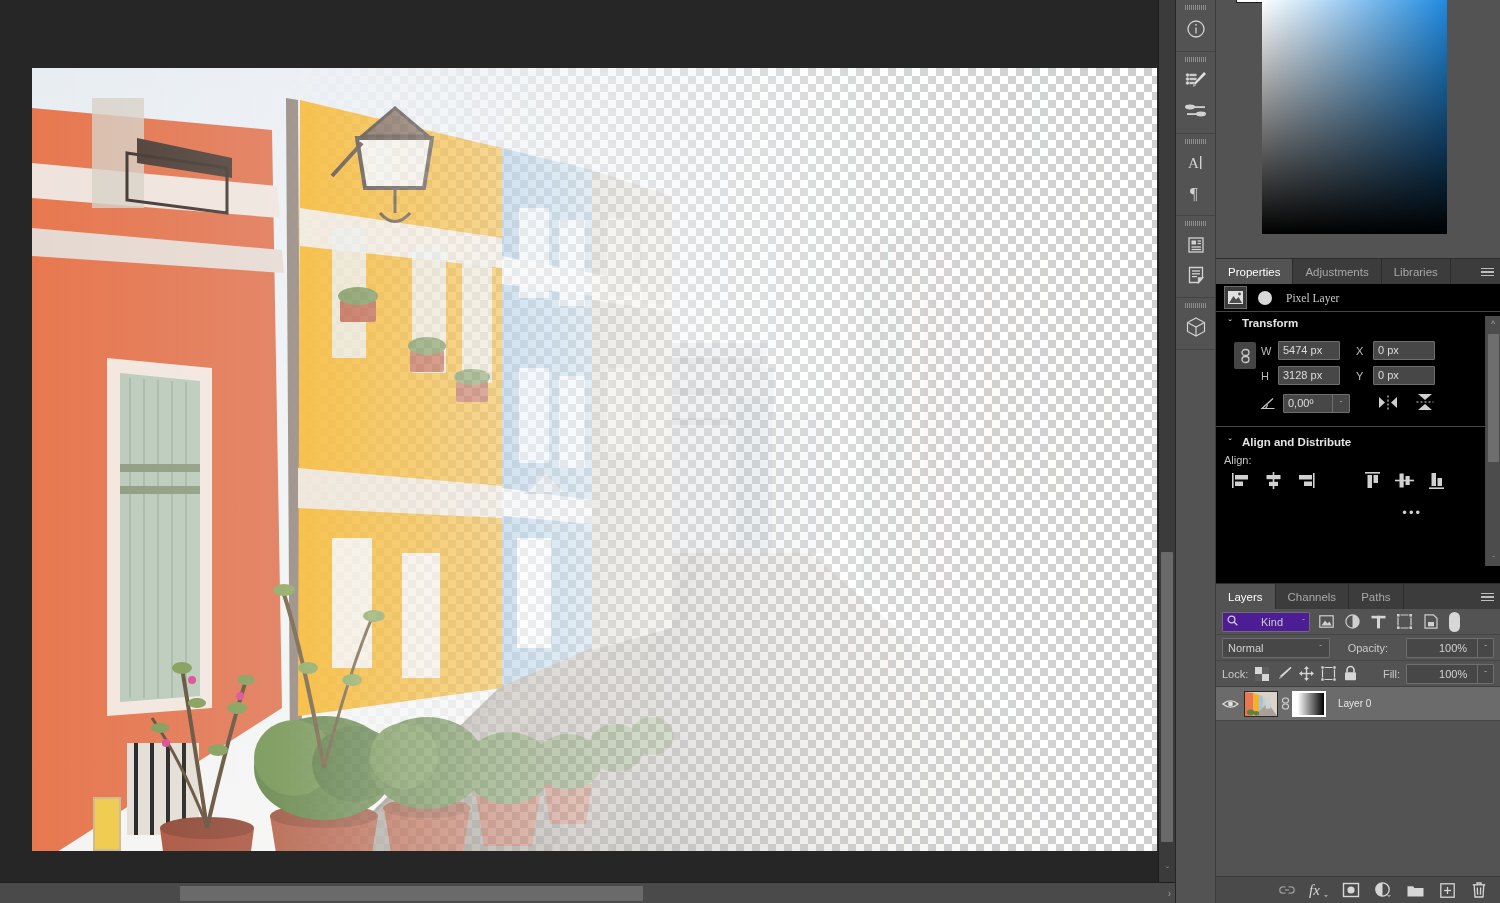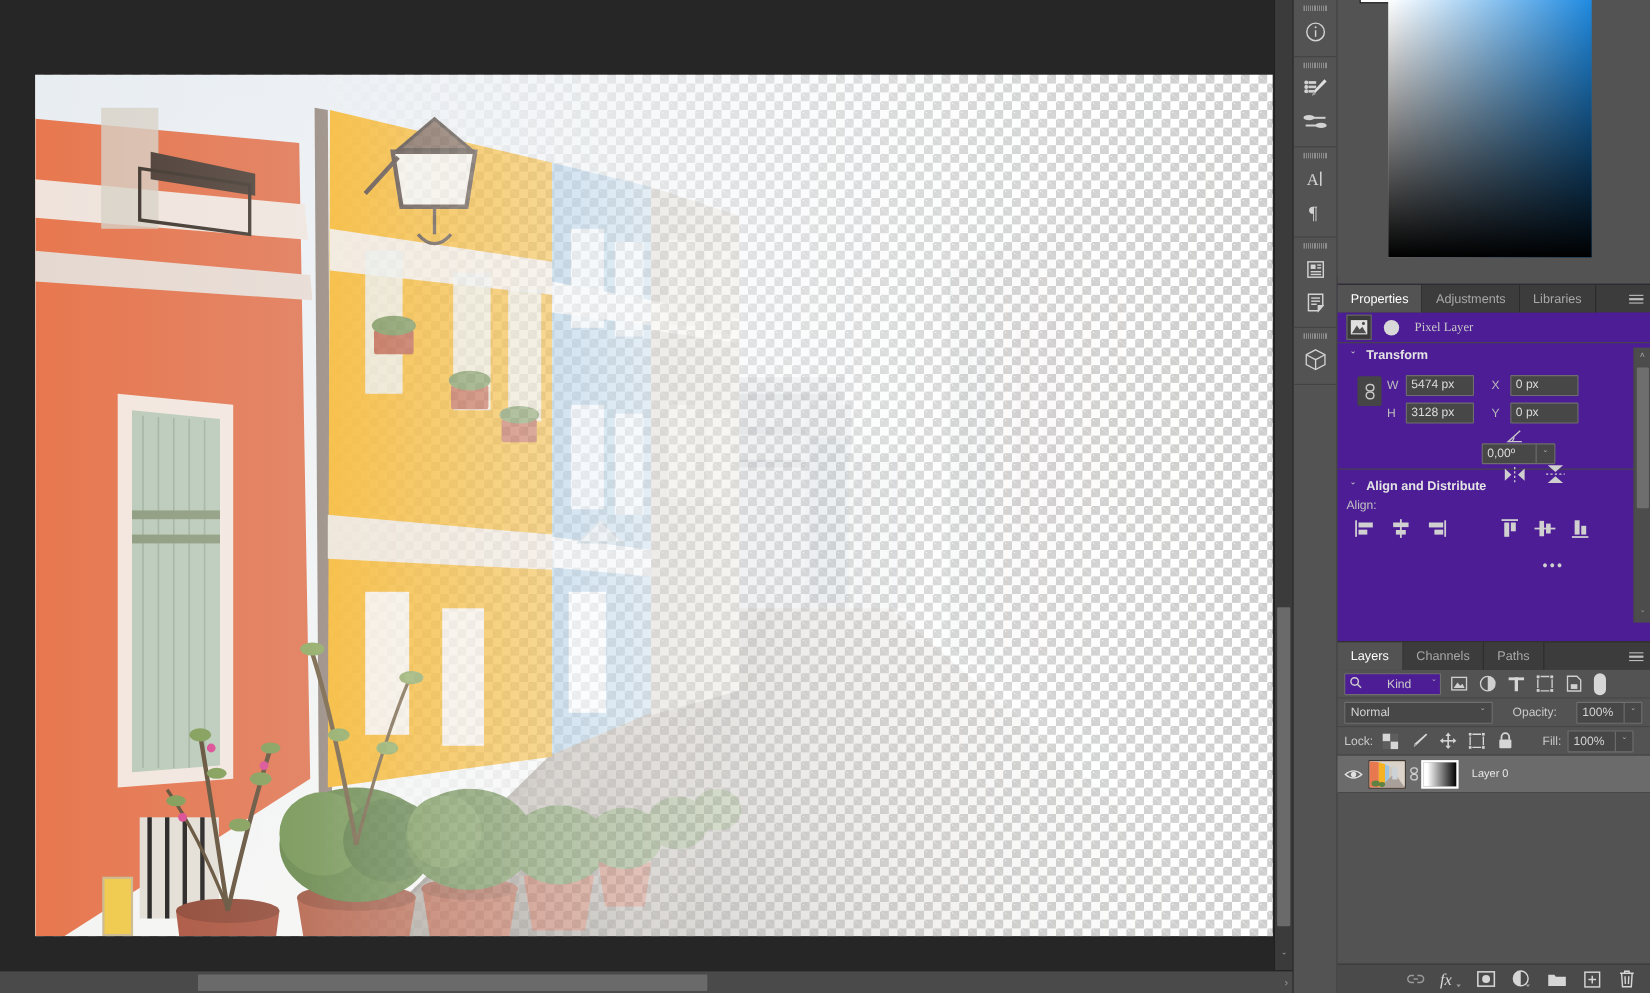--- a/index.html
+++ b/index.html
@@ -122,21 +122,21 @@
   .panel-menu {
     position: absolute; right: 6px; top: 0; height: 26px;
     display: flex; align-items: center;
   }
   .hamburger { width: 13px; }
   .hamburger span { display: block; height: 1.5px; background: #bdbdbd; margin: 2.2px 0; }
 
   
   #properties-panel {
     position: absolute; left: 0; top: 258px; width: 284px; height: 325px;
-    background: #4c1d95;
+    background: #000000;
   }
   #prop-header {
     display: flex; align-items: center; height: 28px;
     padding-left: 8px; border-bottom: 1px solid #464646;
   }
   .thumb-box {
     width: 23px; height: 23px; background: #3a3a3a;
     border: 1px solid #6b6b6b; display: flex; align-items: center; justify-content: center;
     margin-right: 6px;
   }
@@ -164,21 +164,21 @@
   }
   .field-row { display: flex; align-items: center; height: 25px; padding-left: 45px; }
   .field-label { width: 17px; font-size: 11px; color: #bdbdbd; }
   .num-input {
     width: 62px; height: 19px; background: #474747;
     border: 1px solid #6e6e6e; border-radius: 1px;
     color: #dcdcdc; font-size: 11px; font-family: "Liberation Sans", sans-serif;
     padding: 0 4px; line-height: 17px;
   }
   .field-gap { width: 16px; }
-  .angle-row { display: flex; align-items: center; height: 26px; padding-left: 45px; margin-top: 2px; flex-direction: column; }
+  .angle-row { display: flex; align-items: center; height: 26px; padding-left: 45px; margin-top: 2px; }
   .combo {
     display: flex; align-items: stretch; height: 19px;
     border: 1px solid #6e6e6e; border-radius: 1px; background: #474747;
   }
   .combo .val { width: 48px; padding: 0 4px; color: #dcdcdc; font-size: 11px; line-height: 17px; }
   .combo .arrow {
     width: 17px; border-left: 1px solid #6e6e6e; color: #c0c0c0;
     font-size: 8px; text-align: center; line-height: 17px;
   }
   .flip-btns { display: flex; align-items: center; gap: 18px; margin-left: 28px; }
@@ -225,21 +225,21 @@
     border-bottom: 1px solid #464646;
   }
   .blend-select {
     display: flex; align-items: stretch; width: 135px; height: 20px;
     background: #474747; border: 1px solid #6e6e6e; border-radius: 1px;
   }
   .blend-select .val { flex: 1; padding: 0 5px; font-size: 11px; color: #d2d2d2; line-height: 18px; }
   .blend-select .arrow { width: 16px; font-size: 8px; text-align: center; line-height: 18px; color: #c0c0c0; }
   .inline-label { font-size: 11px; color: #c9c9c9; }
   .pct-combo { display: flex; align-items: stretch; height: 20px; border: 1px solid #6e6e6e; background: #474747; border-radius: 1px; }
-  .pct-combo .val { width: 42px; padding: 0 4px; font-size: 11px; color: #d2d2d2; line-height: 18px; }
+  .pct-combo .val { width: 42px; padding: 0 4px; font-size: 11px; color: #d2d2d2; line-height: 18px; margin-left: 28px; }
   .pct-combo .arrow { width: 16px; border-left: 1px solid #6e6e6e; font-size: 8px; text-align: center; line-height: 18px; color: #c0c0c0; }
 
   #lock-row {
     display: flex; align-items: center; height: 26px; padding: 0 6px; gap: 6px;
     border-bottom: 1px solid #3f3f3f;
   }
   .lock-icon { width: 20px; height: 20px; display: flex; align-items: center; justify-content: center; }
 
   .layer-row {
     display: flex; align-items: center; height: 34px;

